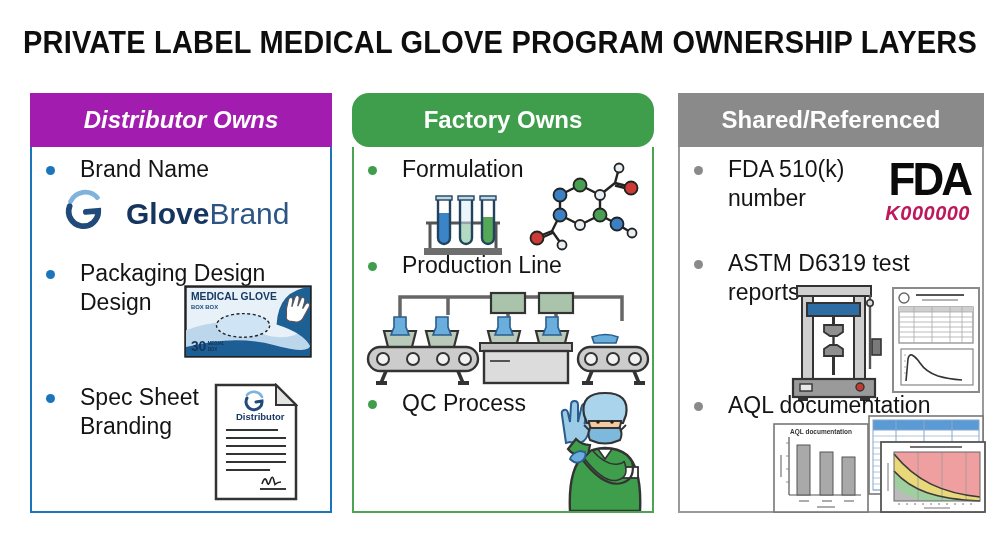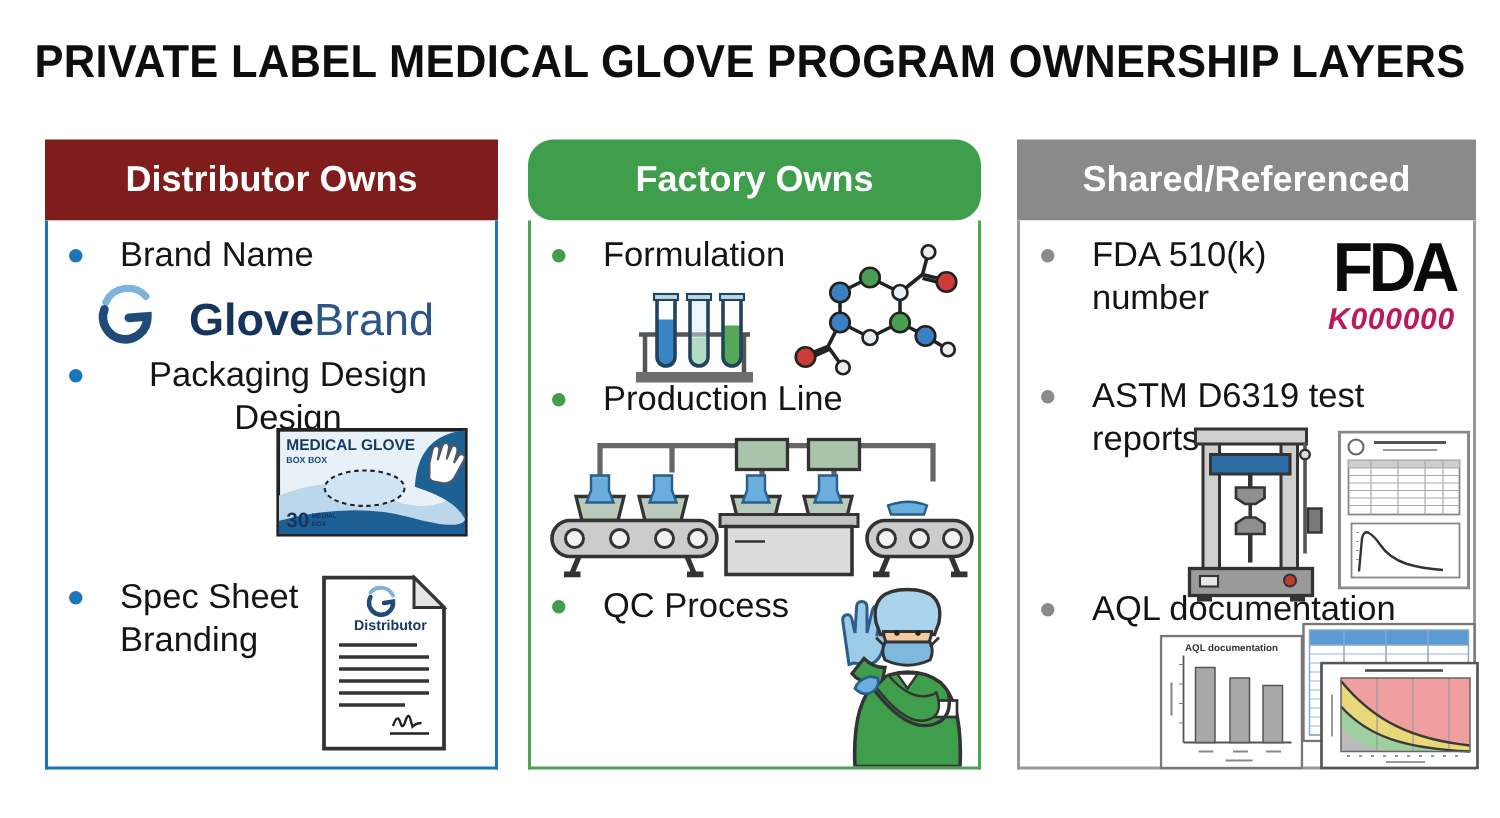--- a/index.html
+++ b/index.html
@@ -3,21 +3,21 @@
 <meta charset="utf-8">
 <style>
   html,body{margin:0;padding:0;background:#fff;}
   #page{position:relative;width:1000px;height:545px;background:#ffffff;overflow:hidden;
         font-family:"Liberation Sans","DejaVu Sans",sans-serif;}
   #title{position:absolute;top:26px;left:0;width:1000px;text-align:center;
          font-size:29px;font-weight:800;color:#0e0e0e;letter-spacing:.2px;transform:scaleY(1.06);}
   .panel{position:absolute;top:93px;width:302px;height:420px;background:#fff;box-sizing:border-box;}
   .panel-hd{height:54px;line-height:54px;text-align:center;color:#fff;font-size:24px;font-weight:700;}
   .panel-bd{position:relative;height:366px;box-sizing:border-box;border-width:0 2px 2px 2px;border-style:solid;background:#fff;}
-  #col1{left:30px;} #col1 .panel-hd{background:#7f1d1d;} #col1 .panel-bd{border-color:#1b75bb;}
+  #col1{left:30px;} #col1 .panel-hd{background:#a21caf;font-style:italic;} #col1 .panel-bd{border-color:#1b75bb;}
   #col2{left:352px;} #col2 .panel-hd{background:#3f9e4c;border-radius:17px;} #col2 .panel-bd{border-color:#4aa454;}
   #col3{left:678px;width:306px;} #col3 .panel-hd{background:#8a8a8a;} #col3 .panel-bd{border-color:#9a9a9a;}
   .item{position:absolute;display:flex;gap:25px;}
   .dot{width:9px;height:9px;border-radius:50%;margin-top:11px;flex:0 0 auto;}
   #col1 .dot{background:#1b75bb;} #col2 .dot{background:#3f9e4c;} #col3 .dot{background:#8a8a8a;}
   .lbl{font-size:23px;color:#141414;line-height:1.26;}
   .art{position:absolute;}
   
   #brandlogo{position:absolute;left:30px;top:42px;display:flex;align-items:flex-end;gap:22px;}
   #brandlogo .g-bold{font-size:30px;font-weight:800;color:#16355e;}
@@ -45,21 +45,21 @@
       </div>
 
       <div id="brandlogo">
         <svg width="42" height="42" viewBox="0 0 44 44">
           <path d="M37 9 A17 17 0 0 0 9 13" stroke="#7fb2dd" stroke-width="5" fill="none" stroke-linecap="round"></path>
           <path d="M8 18 A15.5 15.5 0 1 0 38 23 L25 24" stroke="#1f4a7a" stroke-width="6" fill="none" stroke-linecap="round"></path>
         </svg>
         <span><span class="g-bold">Glove</span><span class="g-reg">Brand</span></span>
       </div>
 
-      <div class="item" style="left:14px;top:88px;width:258px;text-align:center;">
+      <div class="item" style="left:14px;top:112px;width:258px;">
         <span class="dot"></span>
         <span class="lbl">Packaging Design Design</span>
       </div>
 
       <svg class="art" style="left:152px;top:138px;" width="128" height="73" viewBox="0 0 130 74">
         <rect x="1.5" y="1.5" width="127" height="71" fill="#e8f1f8" stroke="#222" stroke-width="2.5"></rect>
         <path d="M2 46 Q42 30 72 46 T128 42 L128 72 L2 72 Z" fill="#bcd7ec"></path>
         <path d="M2 63 Q52 50 92 61 T128 58 L128 72 L2 72 Z" fill="#1d5e94"></path>
         <path d="M128 2 q-32 3 -34 38 q28 9 34 22 Z" fill="#1d6094"></path>
         <ellipse cx="60" cy="41" rx="27" ry="12" fill="#cfe4f4" stroke="#222" stroke-width="1.4" stroke-dasharray="3 2.5"></ellipse>

